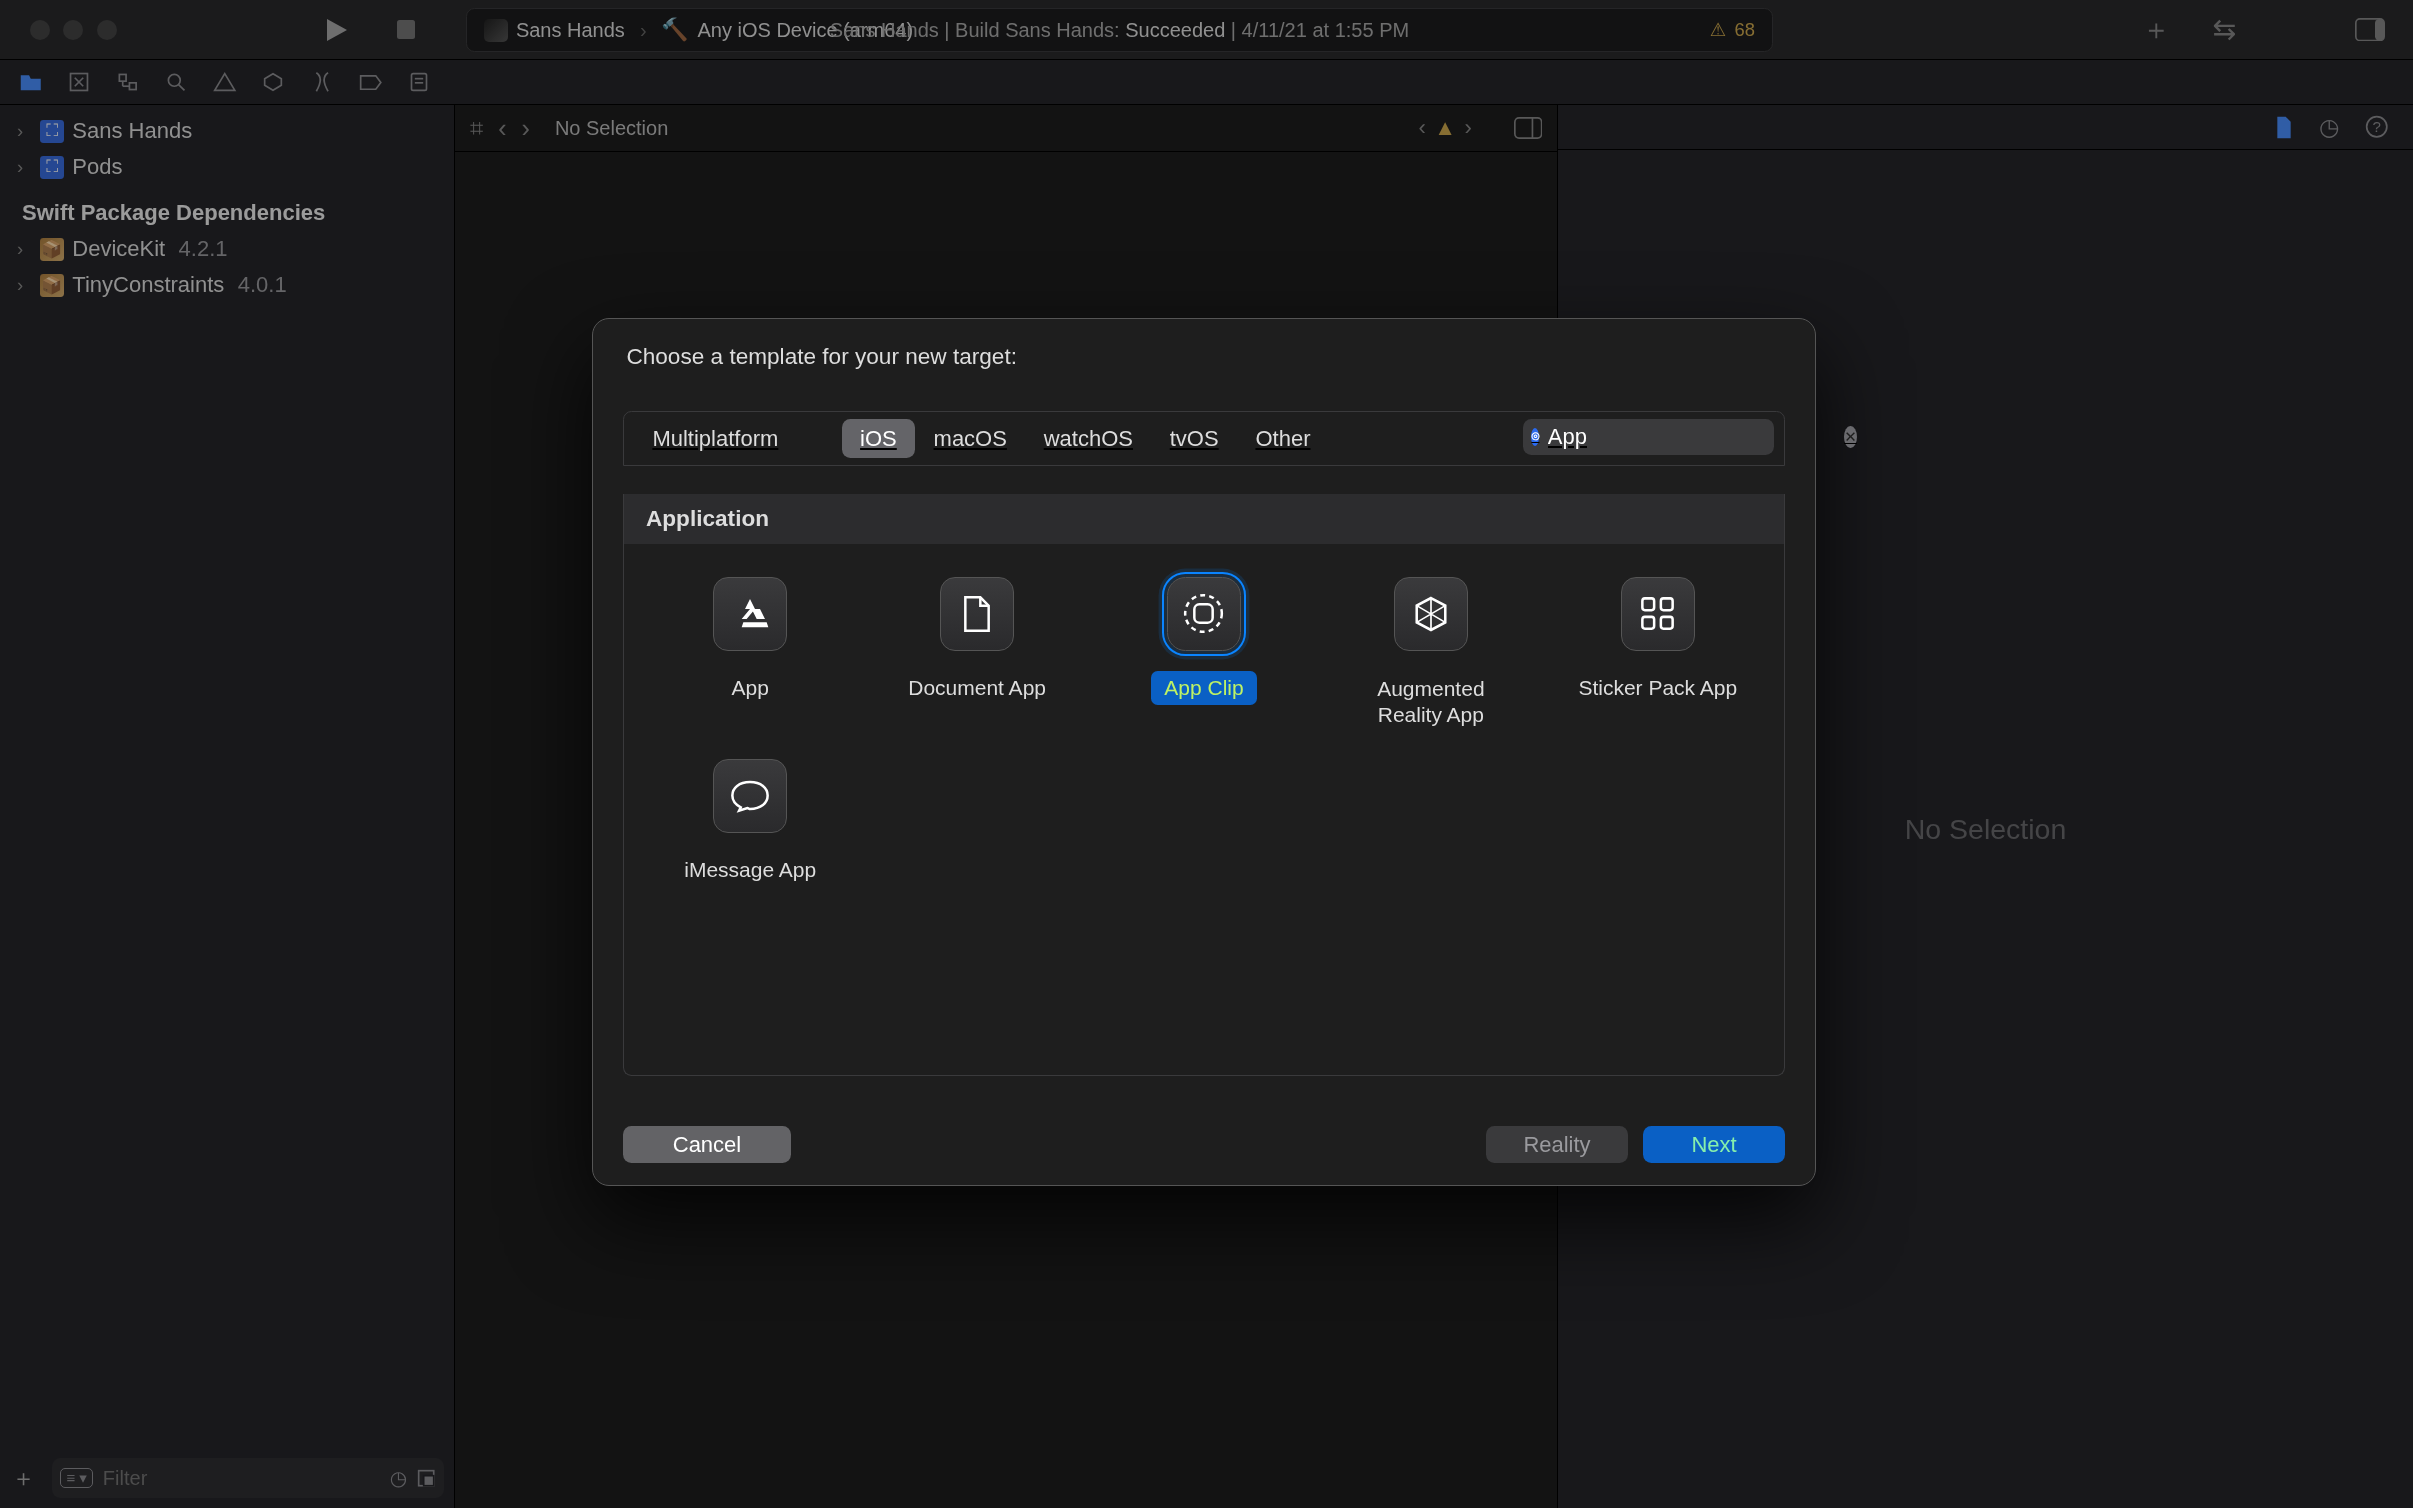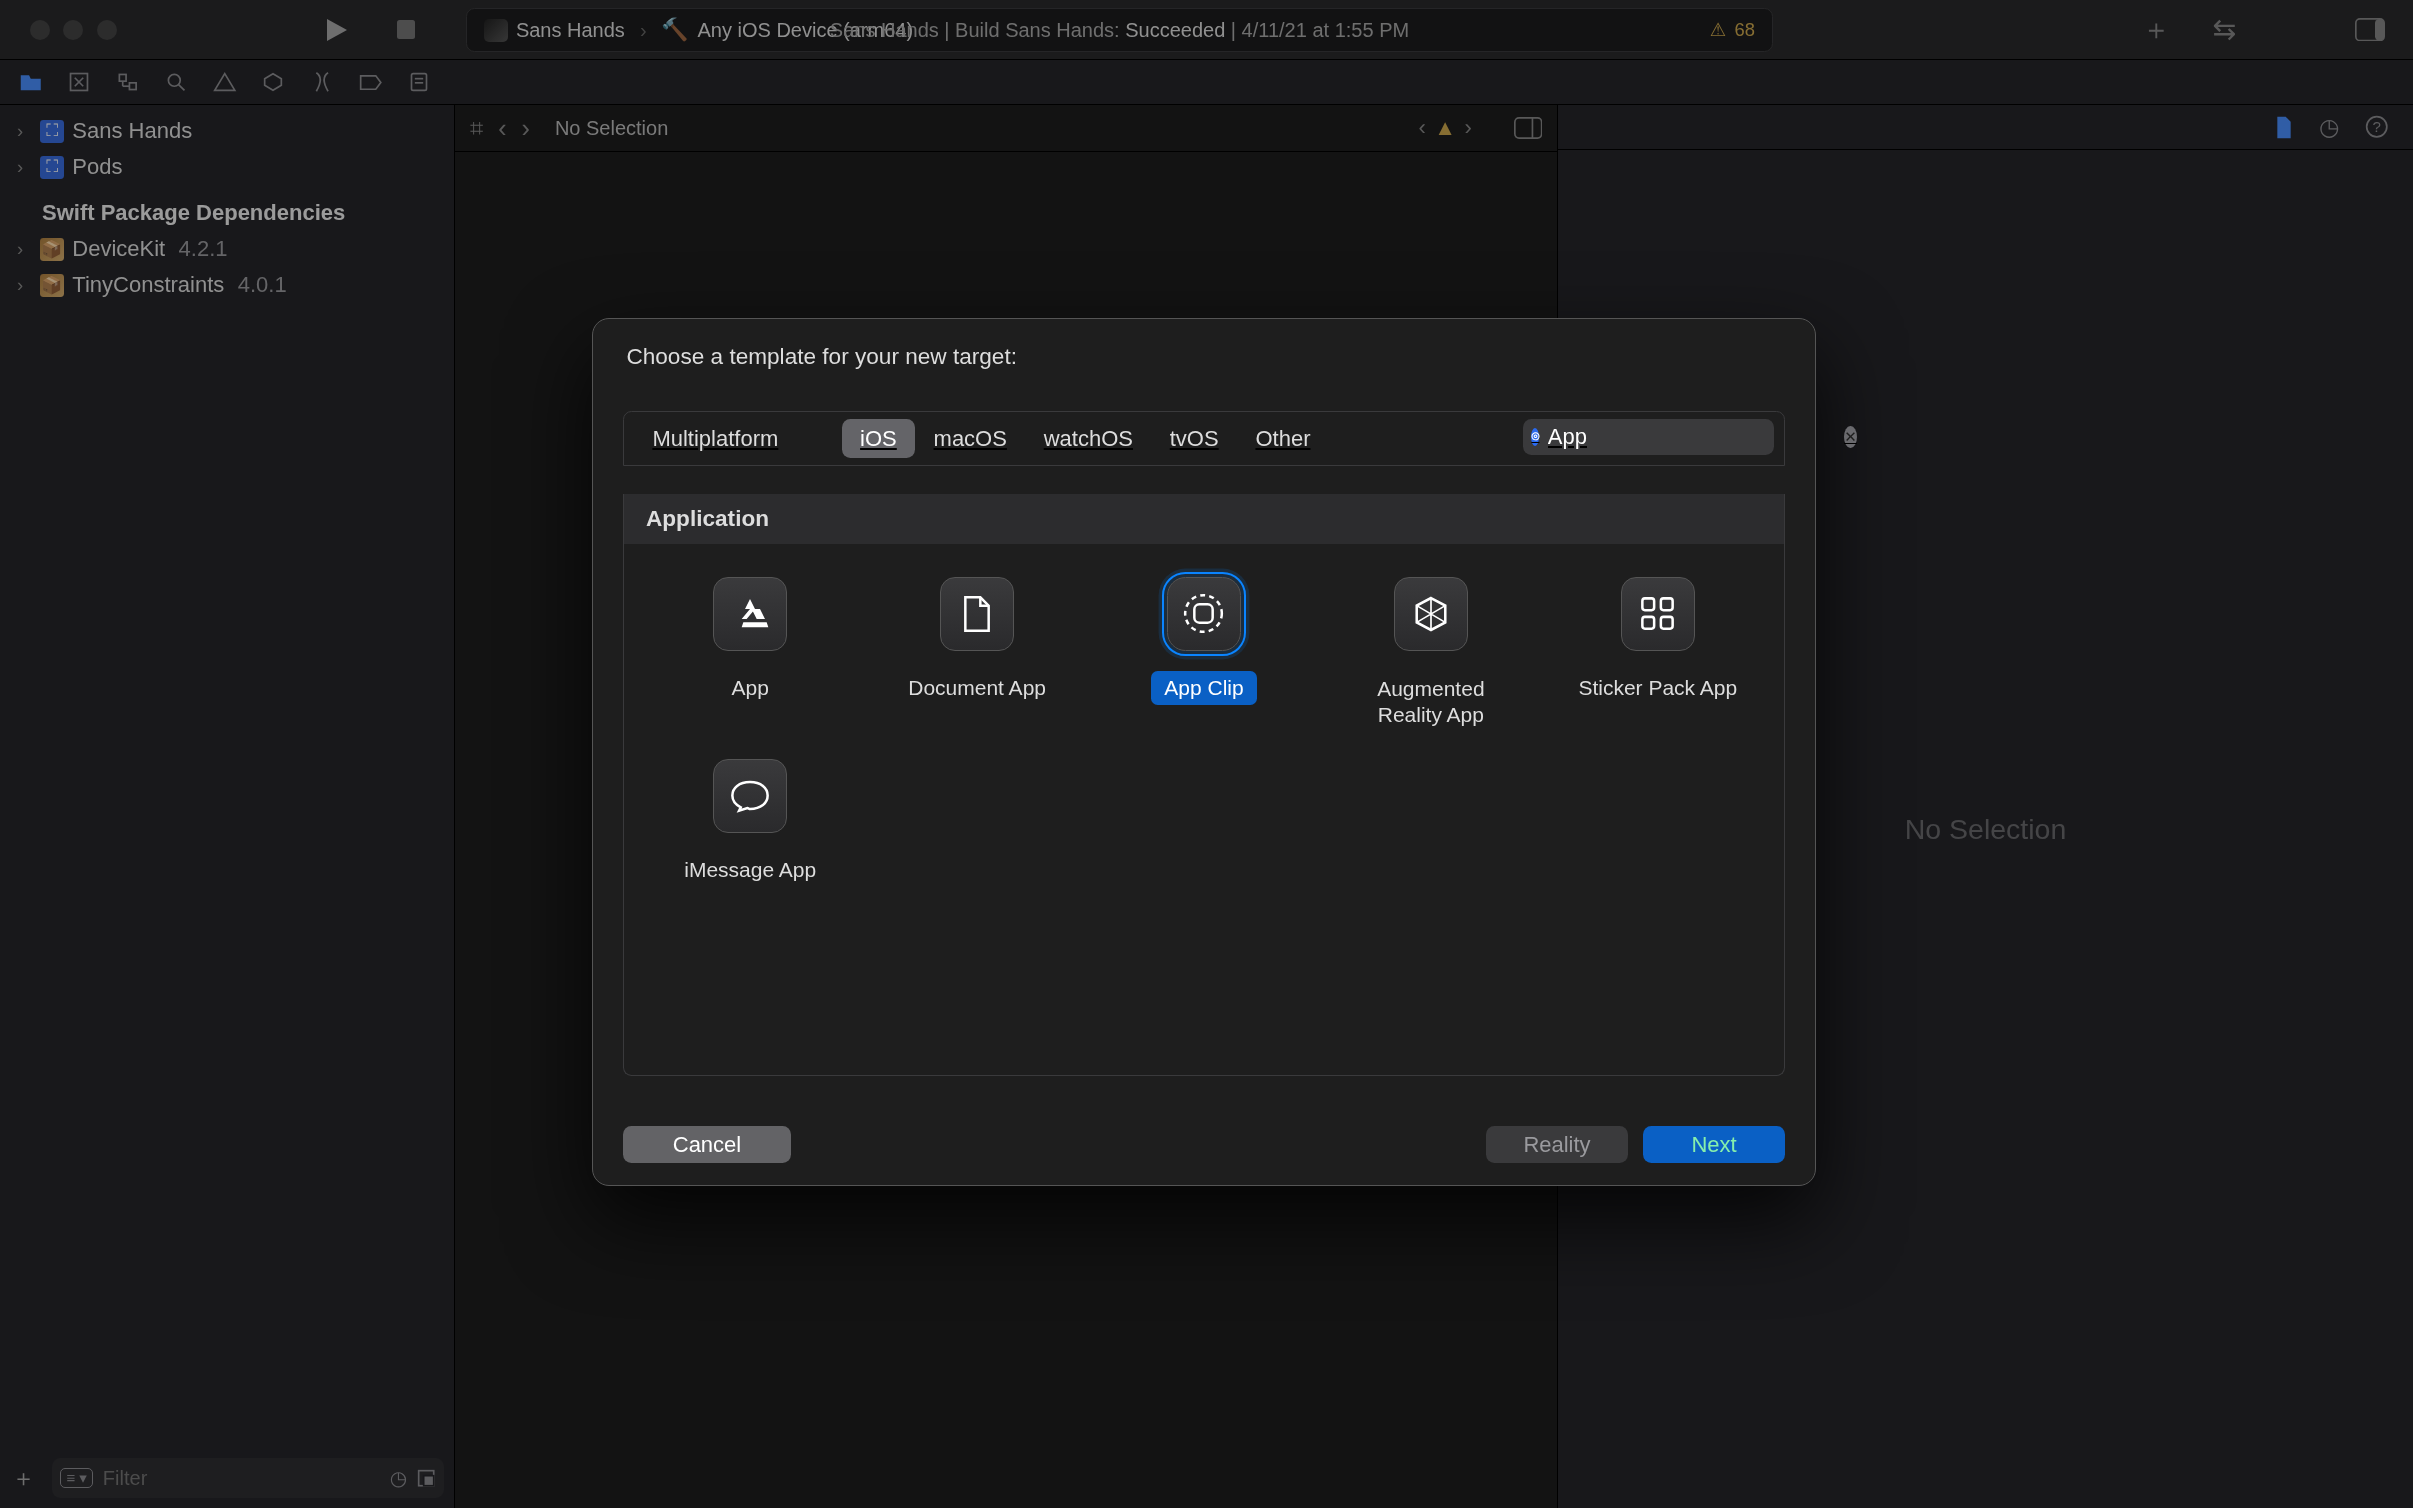--- a/index.html
+++ b/index.html
@@ -42,21 +42,21 @@
 .body-split { flex: 1; display: flex; min-height: 0; }
 
 
 .navigator { width: 455px; background: #26262a; display: flex; flex-direction: column; border-right: 0.8px solid #000; }
 .tree { padding: 8.4px 0 6.7px 17px; font-size: 22px; color: #ddd; }
 .tree-row { display: flex; align-items: center; gap: 8.4px; padding: 5px 0; }
 .disclose { color: #888; font-size: 18.4px; width: 15px;}
 .tree-i { width: 23.5px; height: 23.5px; border-radius: 3.4px; display:inline-flex; align-items:center; justify-content:center; font-size: 17px;}
 .tree-i.proj { background: #3a6de0; color:#fff; }
 .tree-i.pkg { background: linear-gradient(135deg,#b08040,#d8b070); color:#4a2e10; font-weight:bold;}
-.sec-header { font-weight: 700; color: #eee; padding: 15px 0 5px 5px; font-size: 22px; margin-left: 20px;}
+.sec-header { font-weight: 700; color: #eee; padding: 15px 0 5px 5px; font-size: 22px;}
 .ver { color: #9a9a9e; margin-left: 5px;}
 
 .nav-filter { height: 40px; margin: 0 10px 10px 10px; background: #2e2e32; border-radius: 8.4px; display: flex; align-items: center; padding: 0 8.4px; gap: 10px; color: #8e8e92; font-size: 20px;}
 .nav-filter input { flex:1; background:transparent; border:none; color:#ddd; font-size:20px; outline:none;}
 .plus-btn { width: 27px; text-align: center; color:#aaa; font-size:23.5px; margin: 0 5px 10px 10px;}
 
 .nav-bottom { display:flex; align-items:center; }
 
 
 .editor-area { flex: 1; background: #1e1e1e; display: flex; flex-direction: column; position: relative; }
@@ -84,21 +84,21 @@
 .filter-field input { flex:1; background:transparent; border:none; outline:none; color:#fff; font-size: 22px;}
 .filter-field .clear { width:22px; height:22px; border-radius:50%; background:#6a6a6e; color:#1e1e1e; display:flex; align-items:center; justify-content:center; font-size:15px;}
 
 .template-box { flex:1; border: 0.8px solid #3a3a3c; border-top:none; border-radius: 0 0 8.4px 8.4px; overflow:auto;}
 .group-header { background:#2c2c2e; color:#ddd; font-weight:700; font-size: 22.6px; padding: 11.7px 22px;}
 .template-grid { display:grid; grid-template-columns: repeat(5, 1fr); gap: 8.4px 8.4px; padding: 25px 17px;}
 .tmpl { display:flex; flex-direction:column; align-items:center; padding: 8.4px; cursor:pointer; }
 .tmpl .icon-wrap { width: 74px; height: 74px; border-radius: 15px; background: linear-gradient(#3a3a3c,#2a2a2c); border:0.8px solid #555; display:flex; align-items:center; justify-content:center; color:#fff; font-size:37px;}
 .tmpl.selected .icon-wrap { outline: 2.5px solid #0a84ff; outline-offset: 3.4px; border-radius: 18.4px; box-shadow: 0 0 0 8.4px rgba(10,132,255,0.15);}
 .tmpl .label { margin-top: 20px; color:#ddd; font-size: 21px; text-align:center; padding: 5px 13.4px; border-radius: 6.7px;}
-.tmpl.selected .label { background:#0a60c5; color:#ffffff;}
+.tmpl.selected .label { background:#0a60c5; color:#bef264;}
 .tmpl .label.two-line { line-height:1.25; }
 
 .modal-footer { display:flex; gap: 15px; padding-top: 22px;}
 .btn { height: 37px; border:none; border-radius: 8.4px; font-size: 22px; padding: 0 0; cursor:pointer;}
 .btn.cancel { width: 168px; background:#636366; color:#fff;}
 .modal-footer .spacer { flex:1;}
 .btn.prev { width: 142px; background:#3a3a3c; color:#9a9a9e;}
 .btn.next { width: 142px; background:#0a60c5; color:#86efac;}
 
 svg { display:block; }

